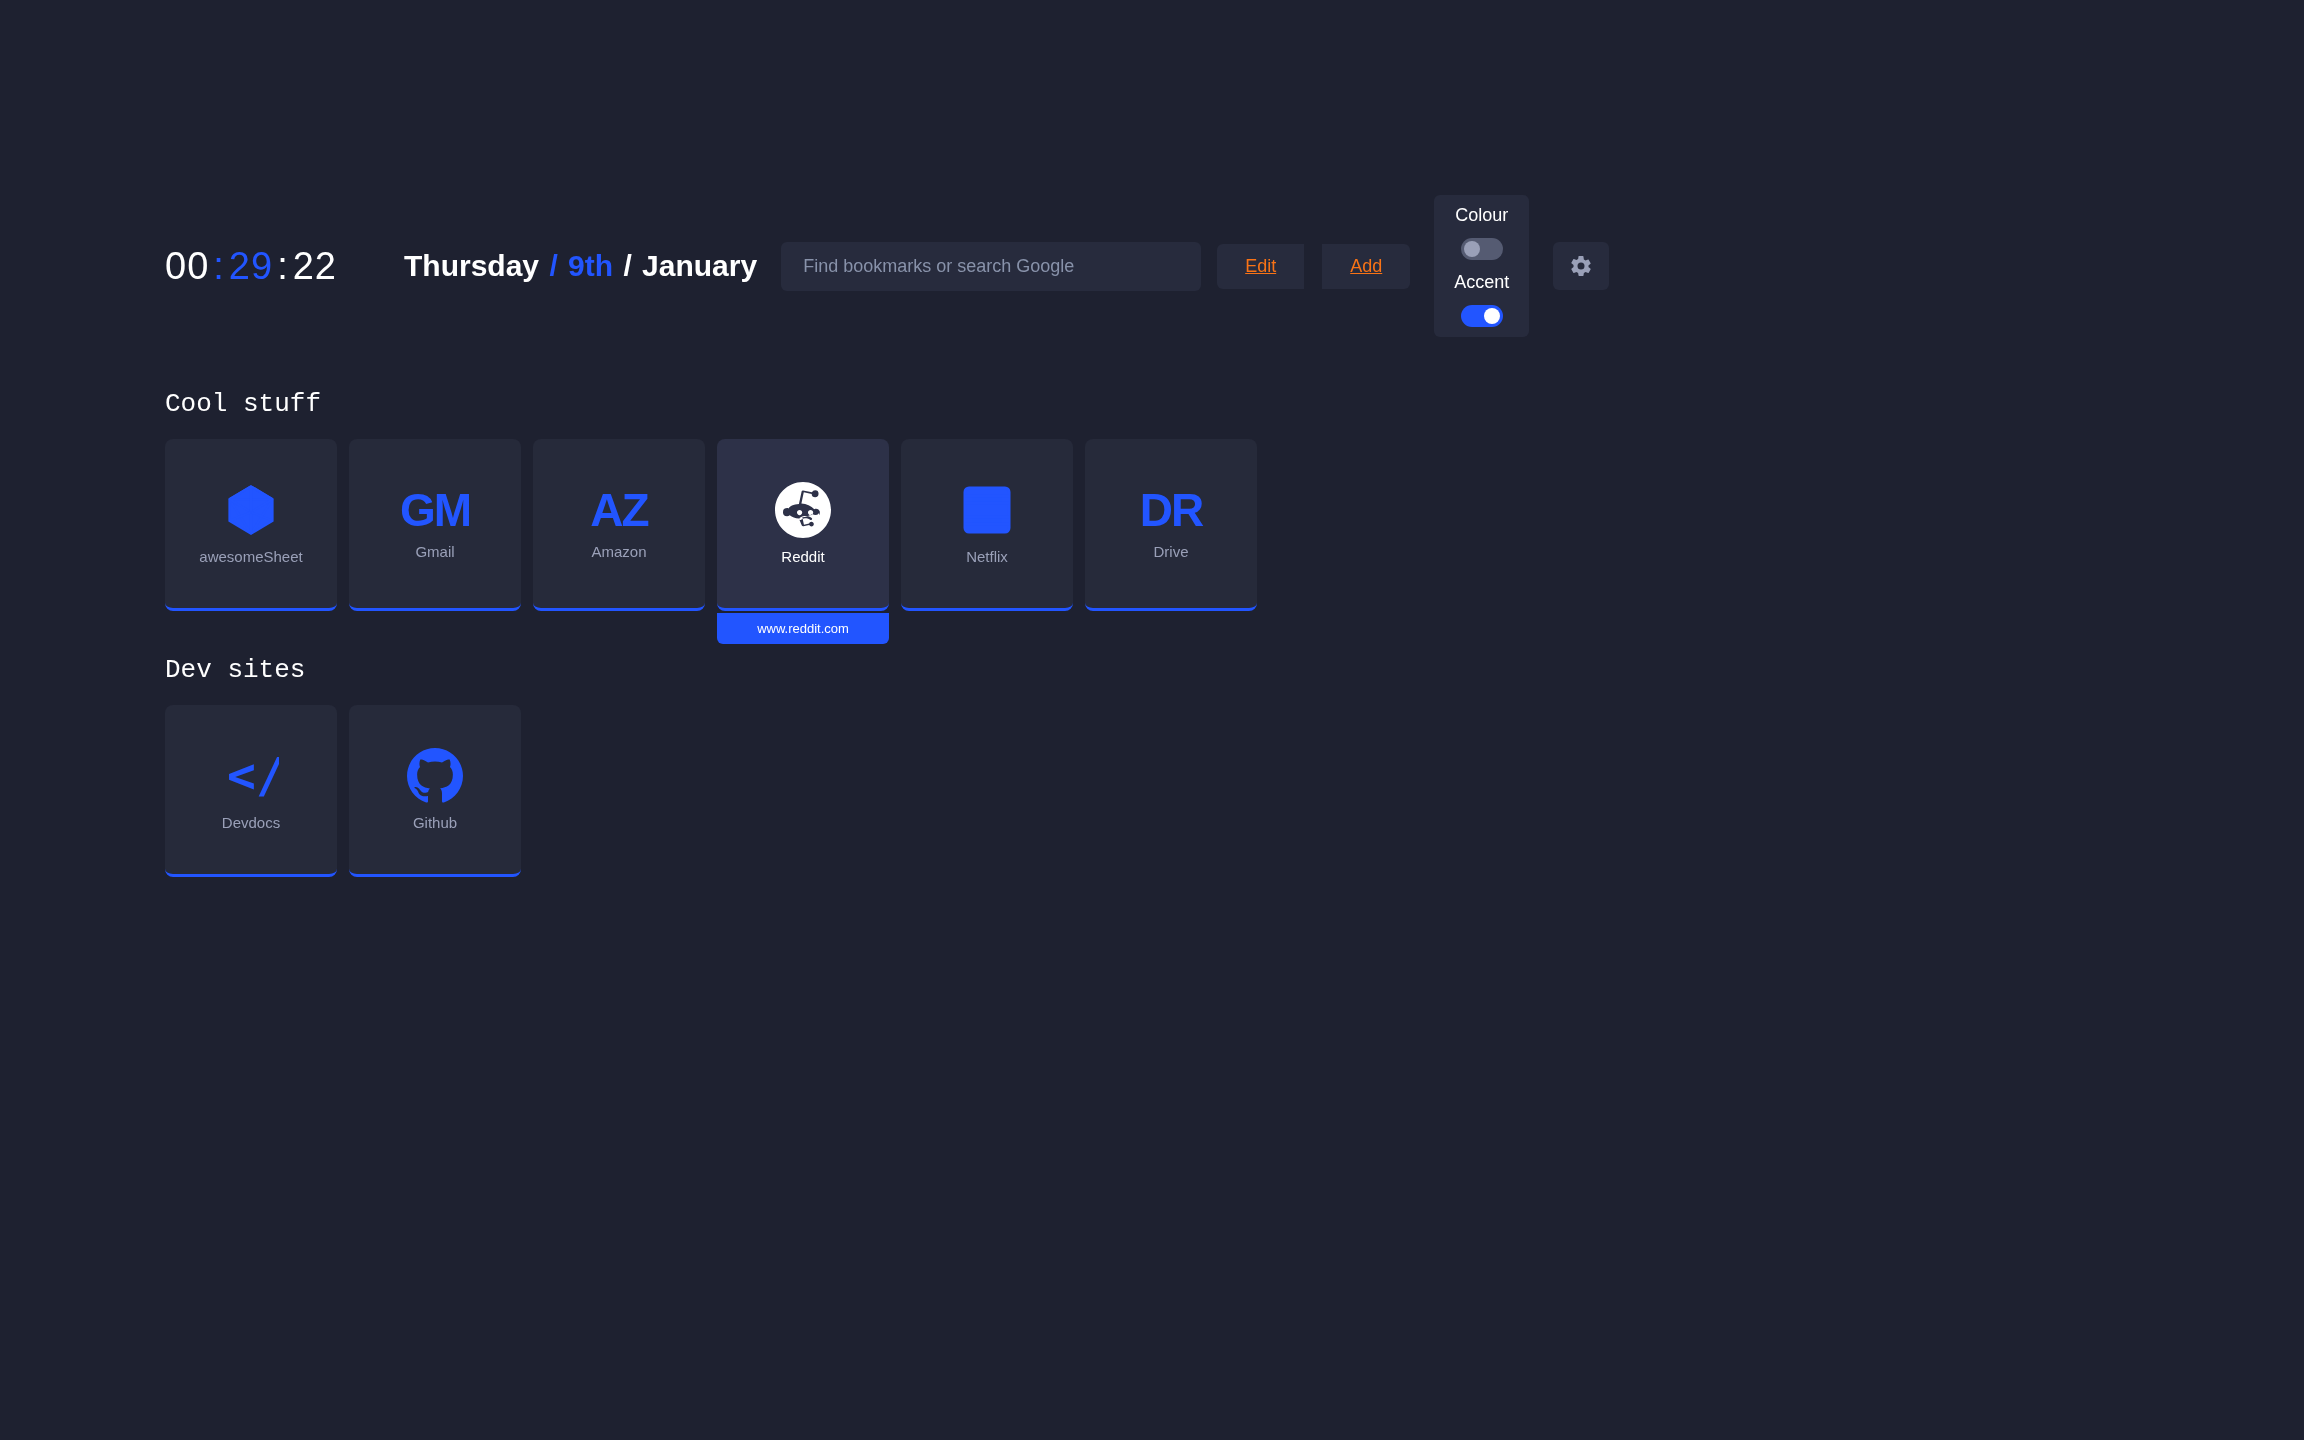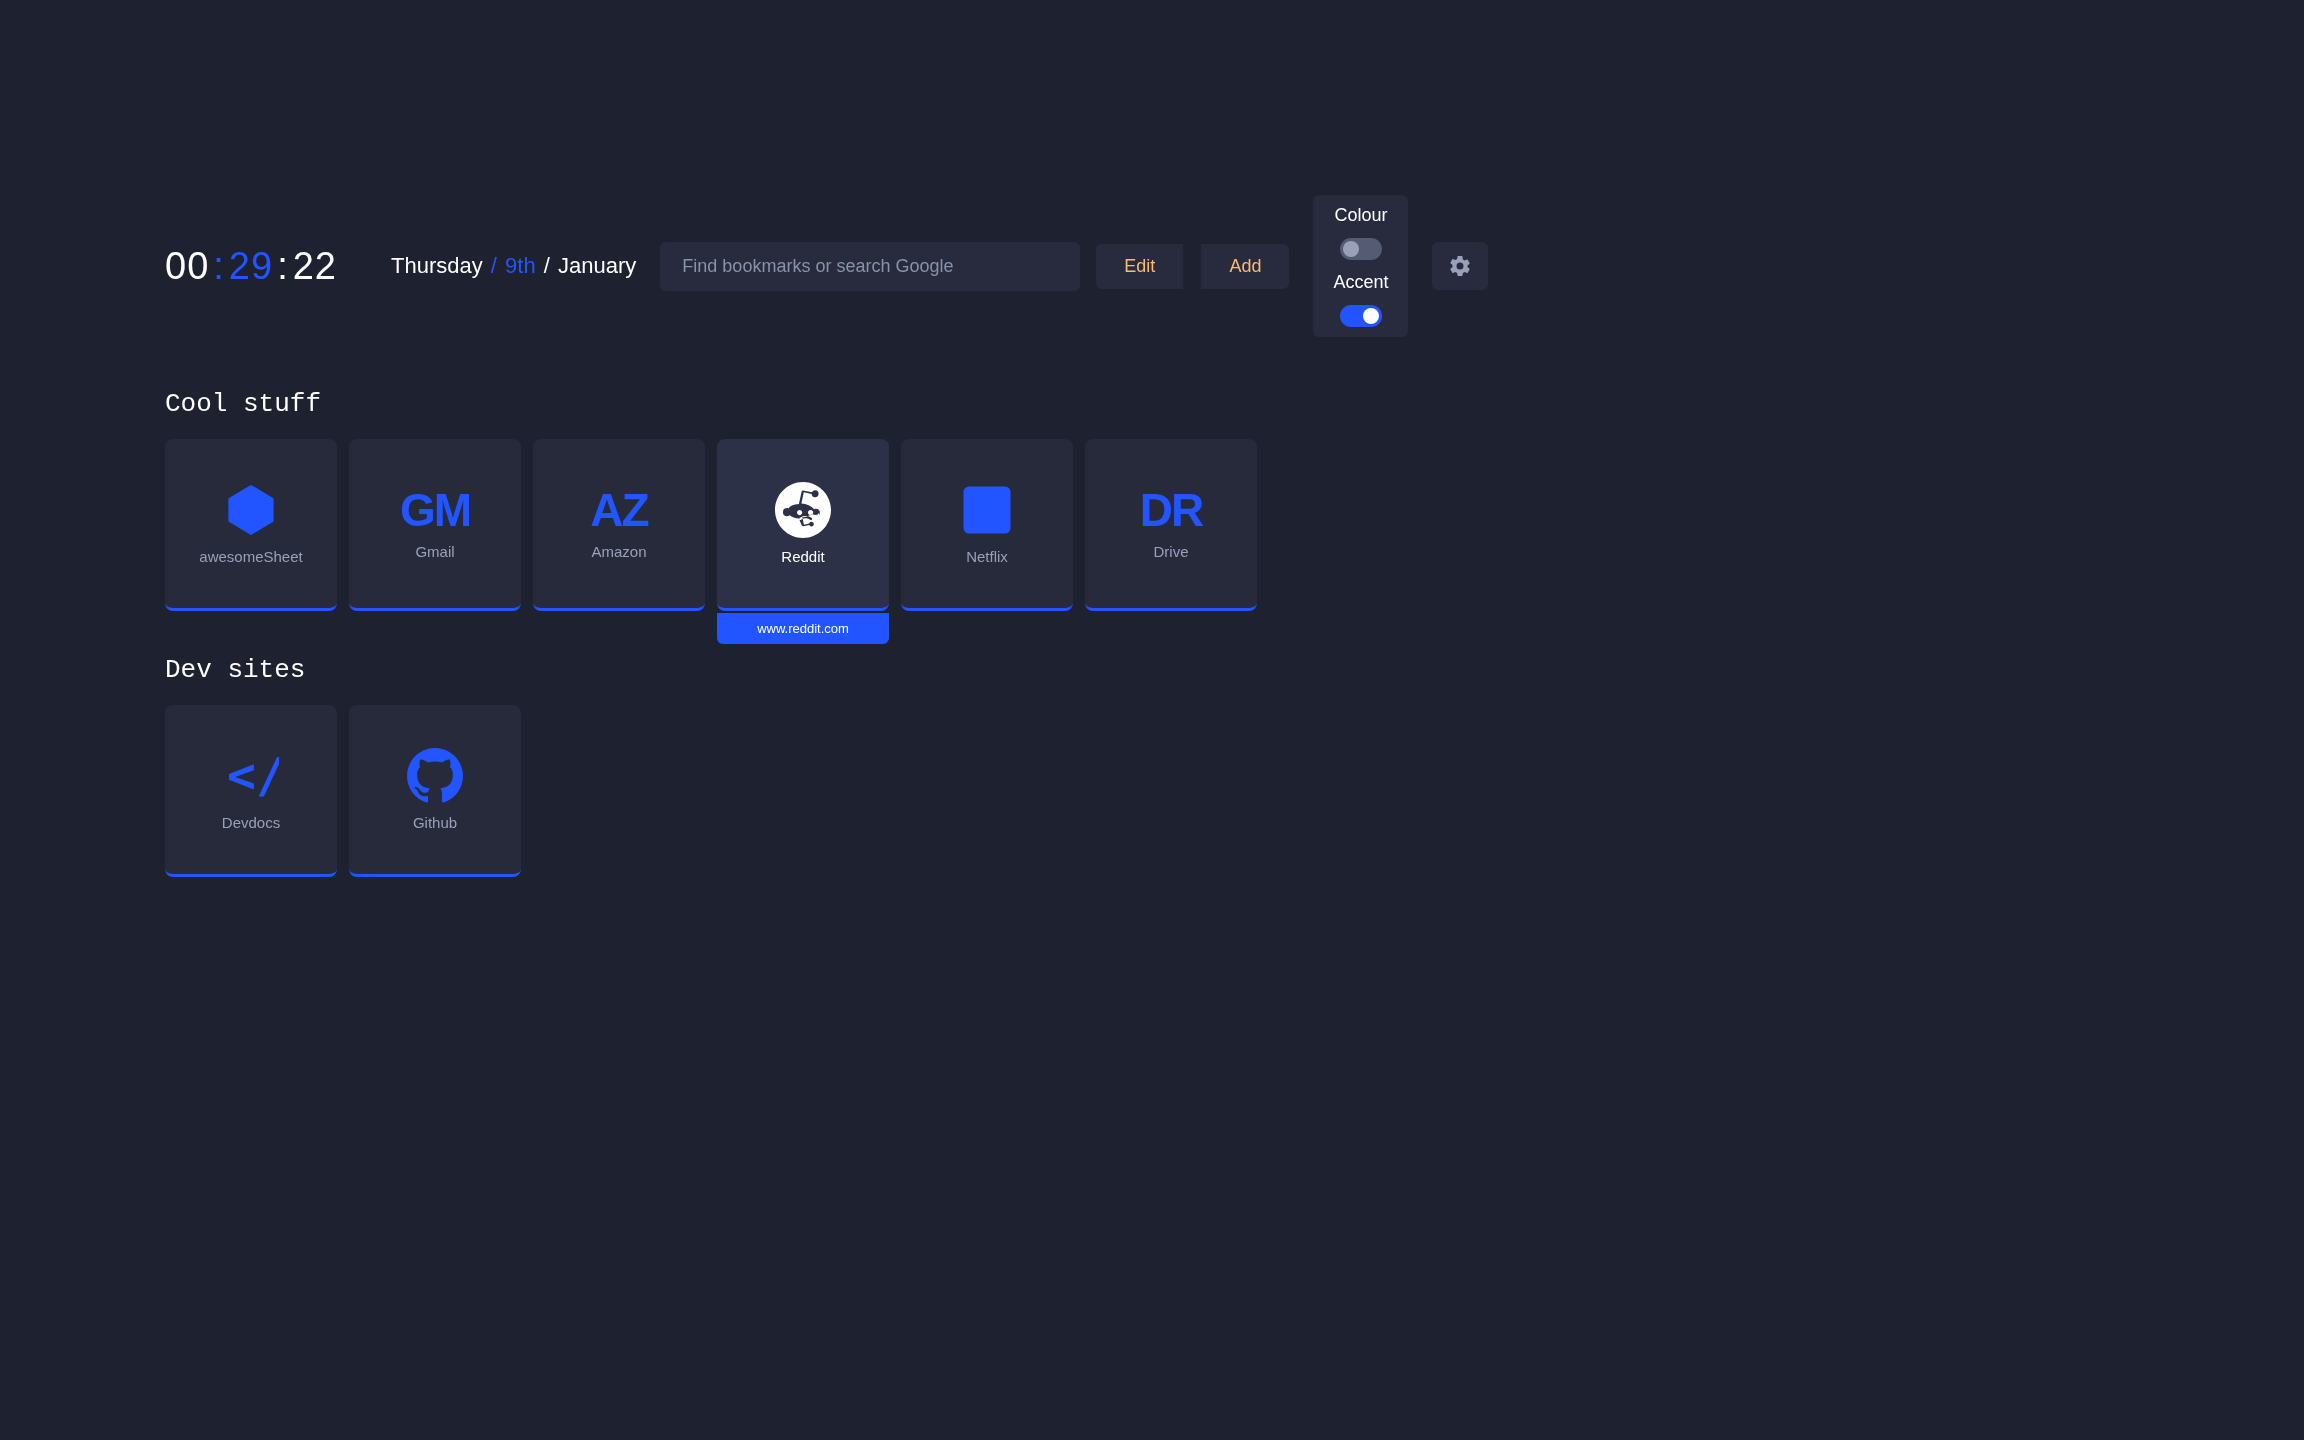--- a/index.html
+++ b/index.html
@@ -50,23 +50,23 @@
     .clock-sep2 {
       color: #ffffff;
       margin: 0 4px;
     }
 
     .clock-seconds {
       color: #ffffff;
     }
 
     .date {
-      font-size: 22px;
-      font-weight: 400;
-      margin-left: 20px;
+      font-size: 30px;
+      font-weight: 700;
+      margin-left: 33px;
       white-space: nowrap;
     }
 
     .date-day {
       color: #ffffff;
     }
 
     .date-sep {
       color: #2255ff;
       margin: 0 2px;
@@ -98,25 +98,26 @@
       margin-left: 8px;
     }
 
     .search-box::placeholder {
       color: #8892aa;
     }
 
     .btn-edit, .btn-add {
       background: #272b3d;
       border: none;
-      color: #fdba74;
+      color: #f97316;
       font-size: 18px;
       padding: 12px 28px;
       cursor: pointer;
       border-radius: 6px 0 0 6px;
+      text-decoration: underline;
     }
 
     .btn-add {
       border-radius: 0 6px 6px 0;
       margin-left: 2px;
     }
 
     .toggle-group {
       display: flex;
       align-items: center;

